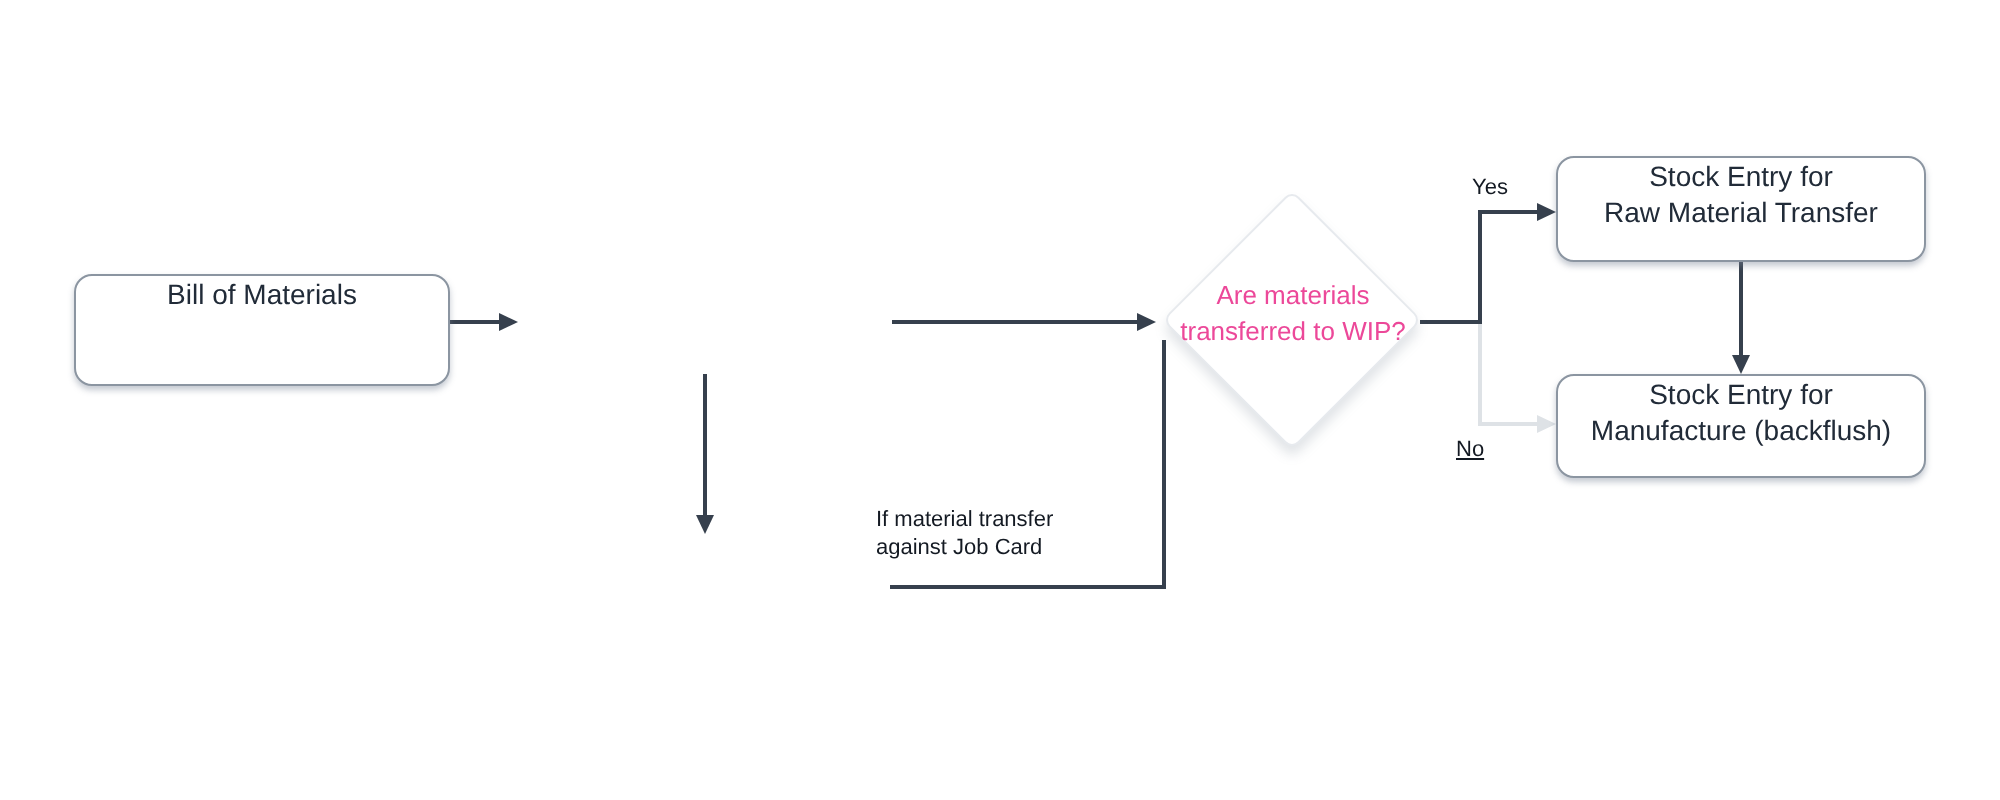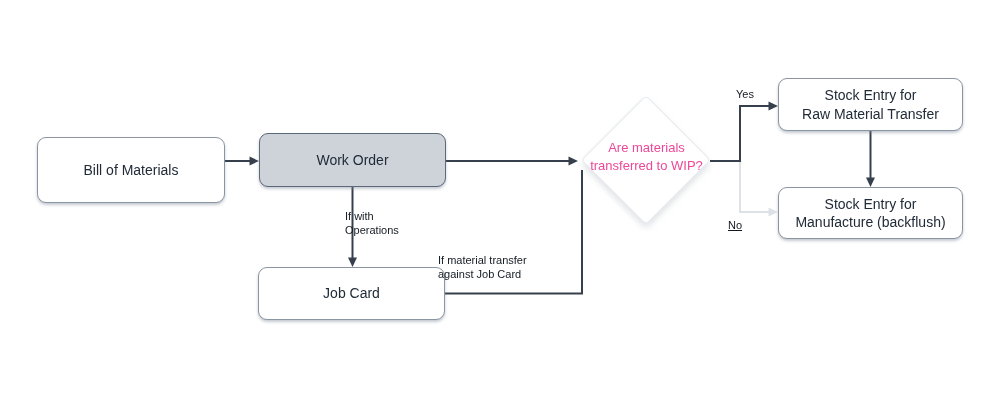--- a/index.html
+++ b/index.html
@@ -2,21 +2,21 @@
 <html><head>
 <meta charset="utf-8">
 <style>
   html,body{margin:0;padding:0;background:#ffffff;}
   .canvas{
     position:relative;width:1000px;height:400px;background:#ffffff;
     font-family:"Liberation Sans",sans-serif;color:#212b38;overflow:hidden;
   }
   .layer{position:absolute;left:0;top:0;}
   .node{
-    position:absolute;display:flex;align-items:center;justify-content:center;
+    position:absolute;display:flex;justify-content:center;
     background:#ffffff;border:1.5px solid #8b95a1;border-radius:9px;
     box-shadow:0 2px 3px rgba(125,136,152,.45);
     font-size:14px;line-height:1.3;text-align:center;box-sizing:border-box;
   }
   .node--highlight{background:#ced3da;border-color:#5d6879;}
   .node-label{white-space:pre-line;}
   .diamond-shape{
     position:absolute;left:600px;top:114px;width:92px;height:92px;
     background:#ffffff;border:1.5px solid #e7eaee;border-radius:5px;
     transform:rotate(45deg);box-shadow:3px 3px 6px rgba(120,130,145,.22);
@@ -59,49 +59,41 @@
 
     <path d="M352.5 187 L352.5 258" fill="none" stroke="#36404d" stroke-width="2" marker-end="url(#arrowDark)"></path>
 
     <path d="M445 293.5 L582 293.5 L582 170" fill="none" stroke="#36404d" stroke-width="2"></path>
 
     <path d="M710 161 L740 161 L740 106 L769 106" fill="none" stroke="#36404d" stroke-width="2" marker-end="url(#arrowDark)"></path>
 
     <path d="M870.5 131 L870.5 178" fill="none" stroke="#36404d" stroke-width="2" marker-end="url(#arrowDark)"></path>
   </svg>
 
-  <div class="node" style="left:37px;top:137px;width:188px;height:66px;">
+  <div class="node" style="left:37px;top:137px;width:188px;height:56px;">
     <span class="node-label">Bill of Materials</span>
   </div>
 
-  <div class="node node--highlight" style="left:259px;top:133px;width:187px;height:54px;">
-    <span class="node-label">Work Order</span>
-  </div>
 
-  <div class="node" style="left:258px;top:267px;width:187px;height:53px;">
-    <span class="node-label">Job Card</span>
-  </div>
 
   <div class="diamond-shape"></div>
   <div class="diamond-label">Are materials
 transferred to WIP?</div>
 
   <div class="node" style="left:778px;top:78px;width:185px;height:53px;">
     <span class="node-label">Stock Entry for
 Raw Material Transfer</span>
   </div>
 
   <div class="node" style="left:778px;top:187px;width:185px;height:52px;">
     <span class="node-label">Stock Entry for
 Manufacture (backflush)</span>
   </div>
 
 
-  <div class="edge-label lbl-if-with-operations">If with
-Operations</div>
 
   <div class="edge-label lbl-if-material-transfer">If material transfer
 against Job Card</div>
 
   <div class="edge-label lbl-yes">Yes</div>
 
   <div class="edge-label lbl-no">No</div>
 
 </div>
 

